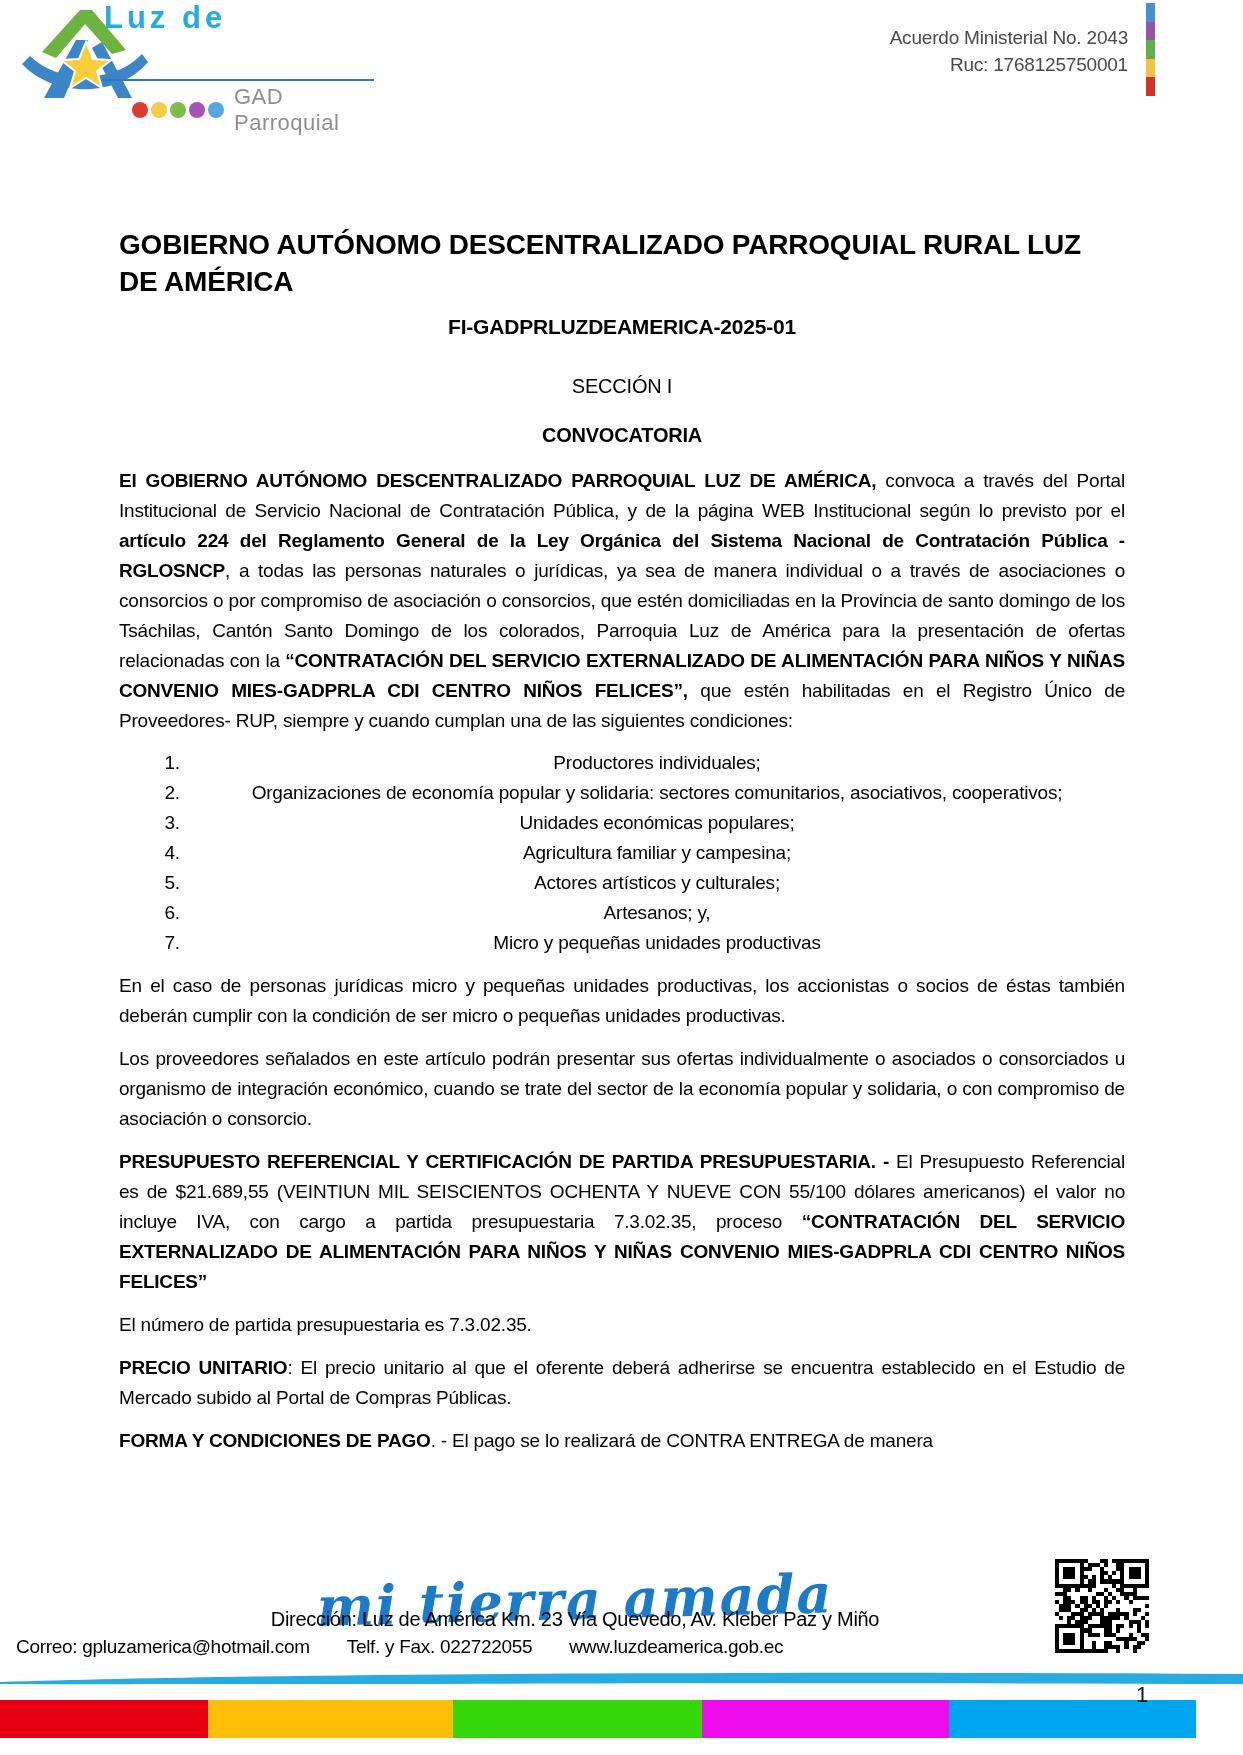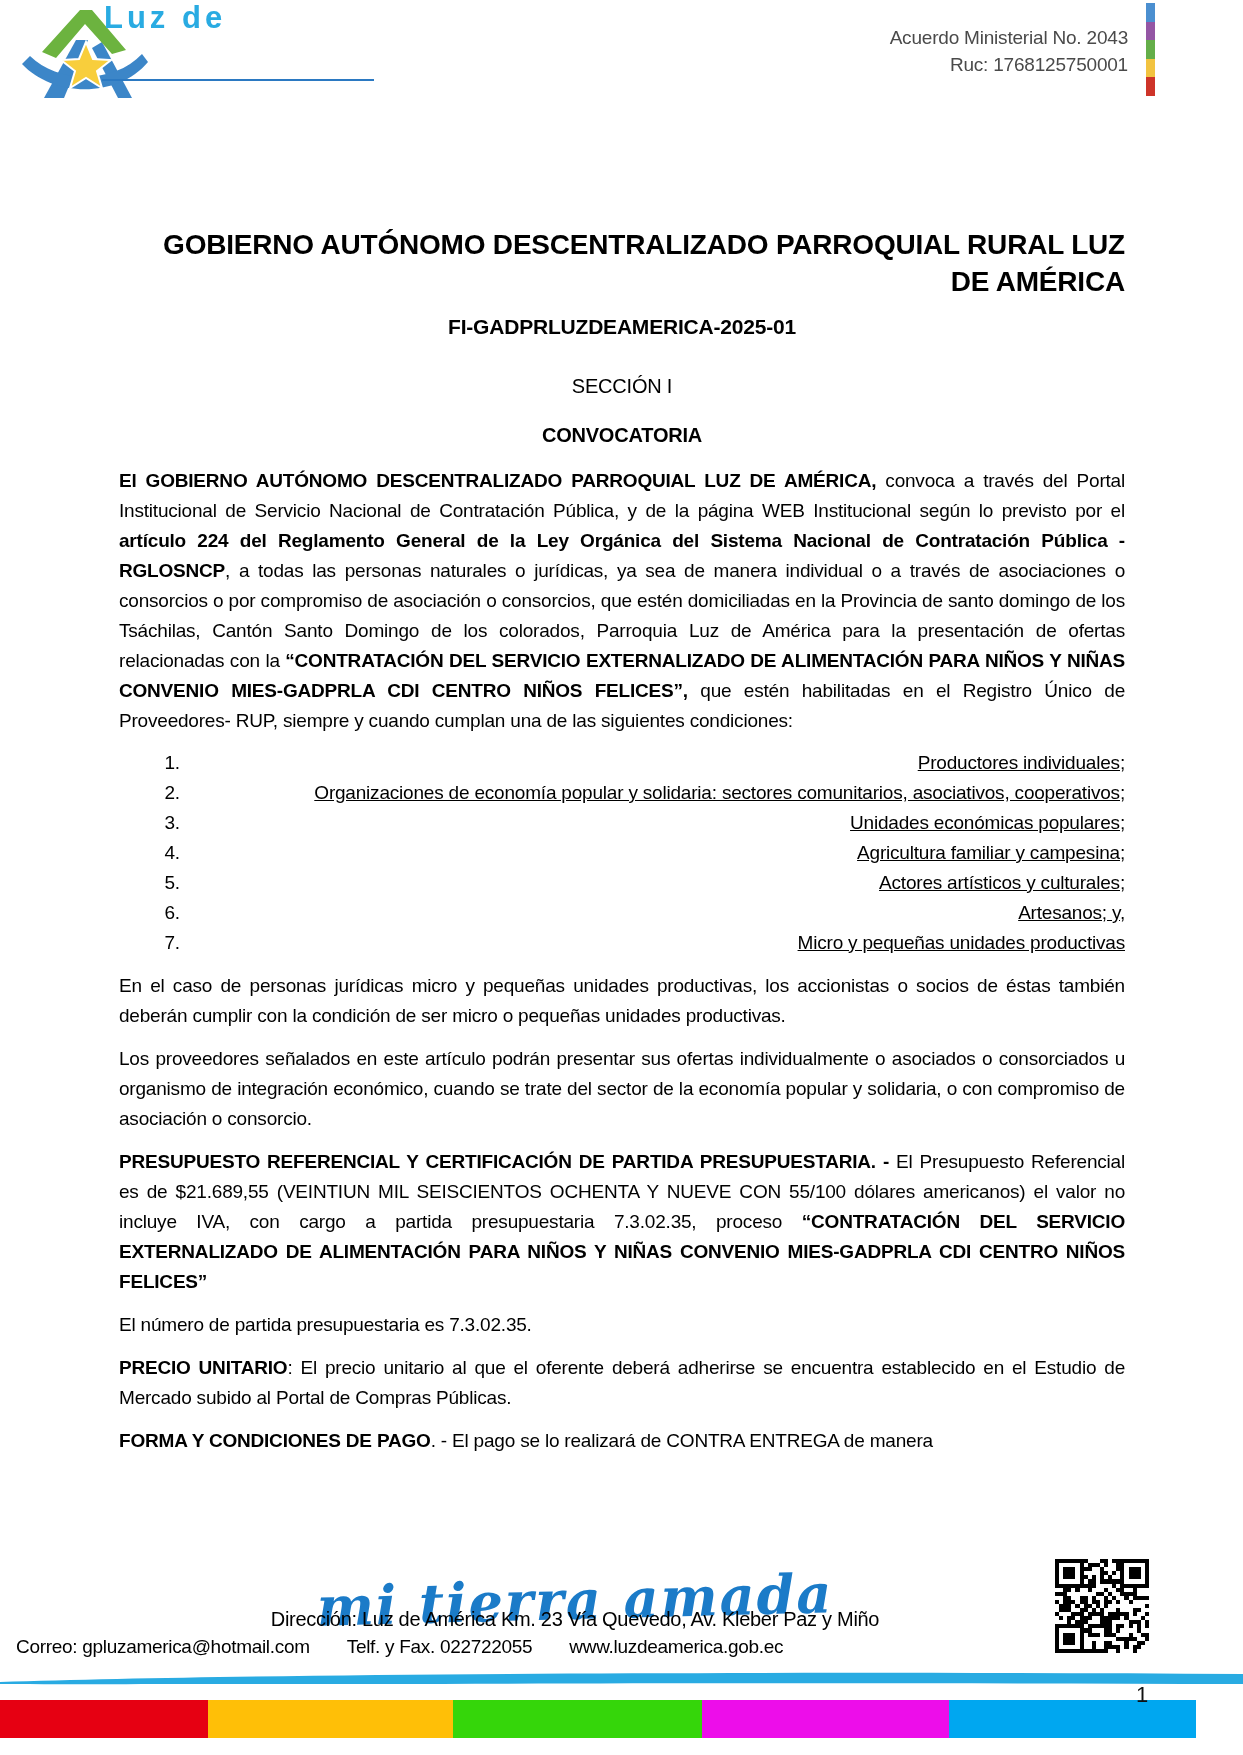--- a/index.html
+++ b/index.html
@@ -33,32 +33,31 @@
   }
   .hdr-strip{position:absolute;left:1146px;top:3px;width:9px;height:93px;display:flex;flex-direction:column;}
   .hdr-strip .sw{flex:1;}
   
   .content{
     position:absolute;left:119px;top:226px;width:1006px;
     font-size:19px;line-height:30px;letter-spacing:-0.2px;
   }
   .bold{font-weight:bold;margin-top:13px;}
   .doc-title{
-    text-align:right;font-weight:bold;font-size:28px;line-height:37px;
+    text-align:left;font-weight:bold;font-size:28px;line-height:37px;
     margin:0 0 0 0;letter-spacing:-0.2px;
   }
   .doc-code{text-align:center;font-weight:bold;font-size:21px;margin-top:12px;}
   .doc-section{text-align:center;font-size:20px;margin-top:29px;}
   .doc-heading{text-align:center;font-weight:bold;font-size:20px;margin-top:19px;}
   .para{text-align:justify;margin:13px 0 0 0;}
   .para.first{margin-top:16px;}
   ol.conditions{
     margin:12px 0 0 0;padding:0 0 0 66px;
-    text-align:right;
-    text-decoration:underline;
+    text-align:center;
   }
   ol.conditions li{padding-left:4px;margin:0;}
   
   .qr{position:absolute;left:1051px;top:1555px;width:102px;height:102px;background:#fff;}
   .motto{
     position:absolute;left:0;top:1568px;width:1150px;text-align:center;
     font-family:"DejaVu Serif", serif;font-style:italic;font-weight:bold;
     font-size:54px;color:#1B7BC8;transform:rotate(-1.5deg);letter-spacing:2px;
   }
   .f-addr{position:absolute;left:0;top:1608px;width:1150px;text-align:center;font-size:20px;letter-spacing:-0.3px;}
@@ -82,20 +81,30 @@
   <div class="logo">
     <svg class="logo-mark" viewBox="0 0 140 104">
       <path d="M30 96 L62 38 L74 38 L50 96 Z" fill="#3C86C8"></path>
       <path d="M88 40 L118 96 L104 96 L78 46 Z" fill="#3C86C8"></path>
       <path d="M28 50 L66 8 L78 8 L112 48 L98 52 L71 22 L42 56 Z" fill="#6CB33F"></path>
       <path d="M8 62 C 40 96, 104 96, 134 60 L 128 52 C 100 82, 44 82, 16 54 Z" fill="#3C86C8"></path>
       <path d="M72 40 L79 57 L97 58 L83 69 L88 86 L72 76 L56 86 L61 69 L47 58 L65 57 Z" fill="#F8CE3C" stroke="#ffffff" stroke-width="2"></path>
     </svg>
     <div class="logo-luzde">Luz de</div>
     <div class="logo-underline"></div>
+    <div class="logo-bottom">
+      <div class="logo-dots">
+          <div class="sw" style="background: rgb(221, 59, 49);"></div>
+          <div class="sw" style="background: rgb(246, 203, 69);"></div>
+          <div class="sw" style="background: rgb(127, 188, 76);"></div>
+          <div class="sw" style="background: rgb(165, 83, 180);"></div>
+          <div class="sw" style="background: rgb(88, 167, 224);"></div>
+        </div>
+      <div class="logo-gad">GAD Parroquial</div>
+    </div>
   </div>
 
   <div class="hdr-right">
     <div>Acuerdo Ministerial No. 2043</div>
     <div>Ruc: 1768125750001</div>
   </div>
 
   <div class="hdr-strip">
       <div class="sw" style="background: rgb(75, 143, 208);"></div>
       <div class="sw" style="background: rgb(148, 86, 164);"></div>

